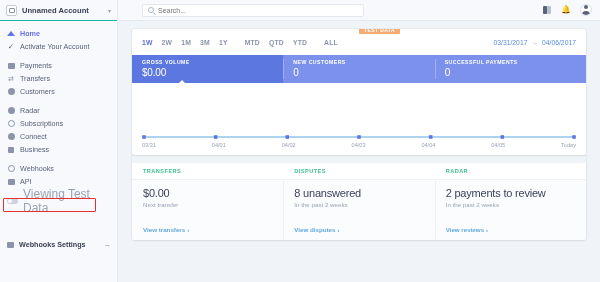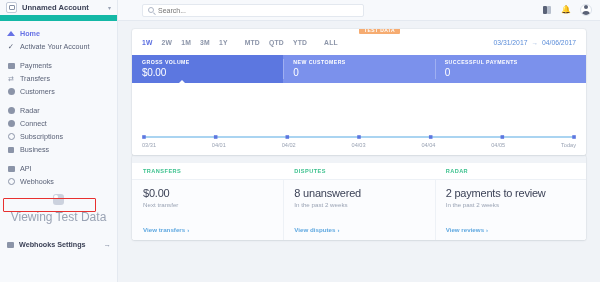--- a/index.html
+++ b/index.html
@@ -15,21 +15,21 @@
   #sidebar {
     width: 118px; height: 282px;
     background: #f7f9fc;
     border-right: 1px solid #e4e9f0;
     position: relative;
     flex: 0 0 118px;
   }
   .acct-row {
     height: 21px; display: flex; align-items: center;
     padding: 0 6px; gap: 5px;
-    border-bottom: 6px solid #14b8a6;
+    border-bottom: 1px solid #14b8a6;
   }
   .acct-box {
     width: 11px; height: 11px; border-radius: 2px;
     border: 1px solid #c3cbd9; background: #fff;
     display: flex; align-items: center; justify-content: center;
     flex: 0 0 11px;
   }
   .acct-box i { display:block; width:6px; height:5px; border:1px solid #8792a6; border-radius:1px;}
   .acct-name {
     font-size: 7.6px; color: #3c4257; font-weight: 600;
@@ -64,21 +64,21 @@
     position: absolute;
     left: 3px; top: 198px;
     width: 93px; height: 14px;
     border: 1.5px solid #e8302f;
     border-radius: 1px;
     pointer-events: none;
   }
 
   .toggle-row {
     display:flex; align-items:center; gap:5px;
-    height: 13px; padding: 0 7px; font-size: 12px; color:#9aa3b4;flex-direction:column;
+    height: 13px; padding: 0 7px; font-size: 12px; color:#9aa3b4;
   }
   .toggle {
     width: 11px; height: 6px; border-radius: 3px;
     background: #ccd2de; position: relative; flex: 0 0 11px;
   }
   .toggle::after {
     content:''; position:absolute; left:1px; top:1px;
     width:4px;height:4px;border-radius:50%;background:#fff;
   }
   .biz-row {
@@ -252,50 +252,50 @@
 
       <div class="nav-group">
         <div class="nav-item">
           <span class="ic">
               <span class="circ"></span>
             </span>
           <span>Radar</span>
         </div>
         <div class="nav-item">
           <span class="ic">
+              <span class="ring"></span>
+            </span>
+          <span>Subscriptions</span>
+        </div>
+        <div class="nav-item">
+          <span class="ic">
               <span class="circ"></span>
             </span>
           <span>Connect</span>
         </div>
         <div class="nav-item">
           <span class="ic">
+              <span class="sq sm"></span>
+            </span>
+          <span>Business</span>
+        </div>
+      </div>
+
+      <div class="nav-group">
+        <div class="nav-item">
+          <span class="ic">
               <span class="ring"></span>
             </span>
-          <span>Subscriptions</span>
-        </div>
-        <div class="nav-item">
-          <span class="ic">
-              <span class="sq sm"></span>
-            </span>
-          <span>Business</span>
-        </div>
-      </div>
-
-      <div class="nav-group">
+          <span>Webhooks</span>
+        </div>
         <div class="nav-item">
           <span class="ic">
               <span class="sq"></span>
             </span>
           <span>API</span>
-        </div>
-        <div class="nav-item">
-          <span class="ic">
-              <span class="ring"></span>
-            </span>
-          <span>Webhooks</span>
         </div>
       </div>
 
       <div class="toggle-row">
         <span class="toggle"></span>
         <span>Viewing Test Data</span>
       </div>
 
     </div>
 

